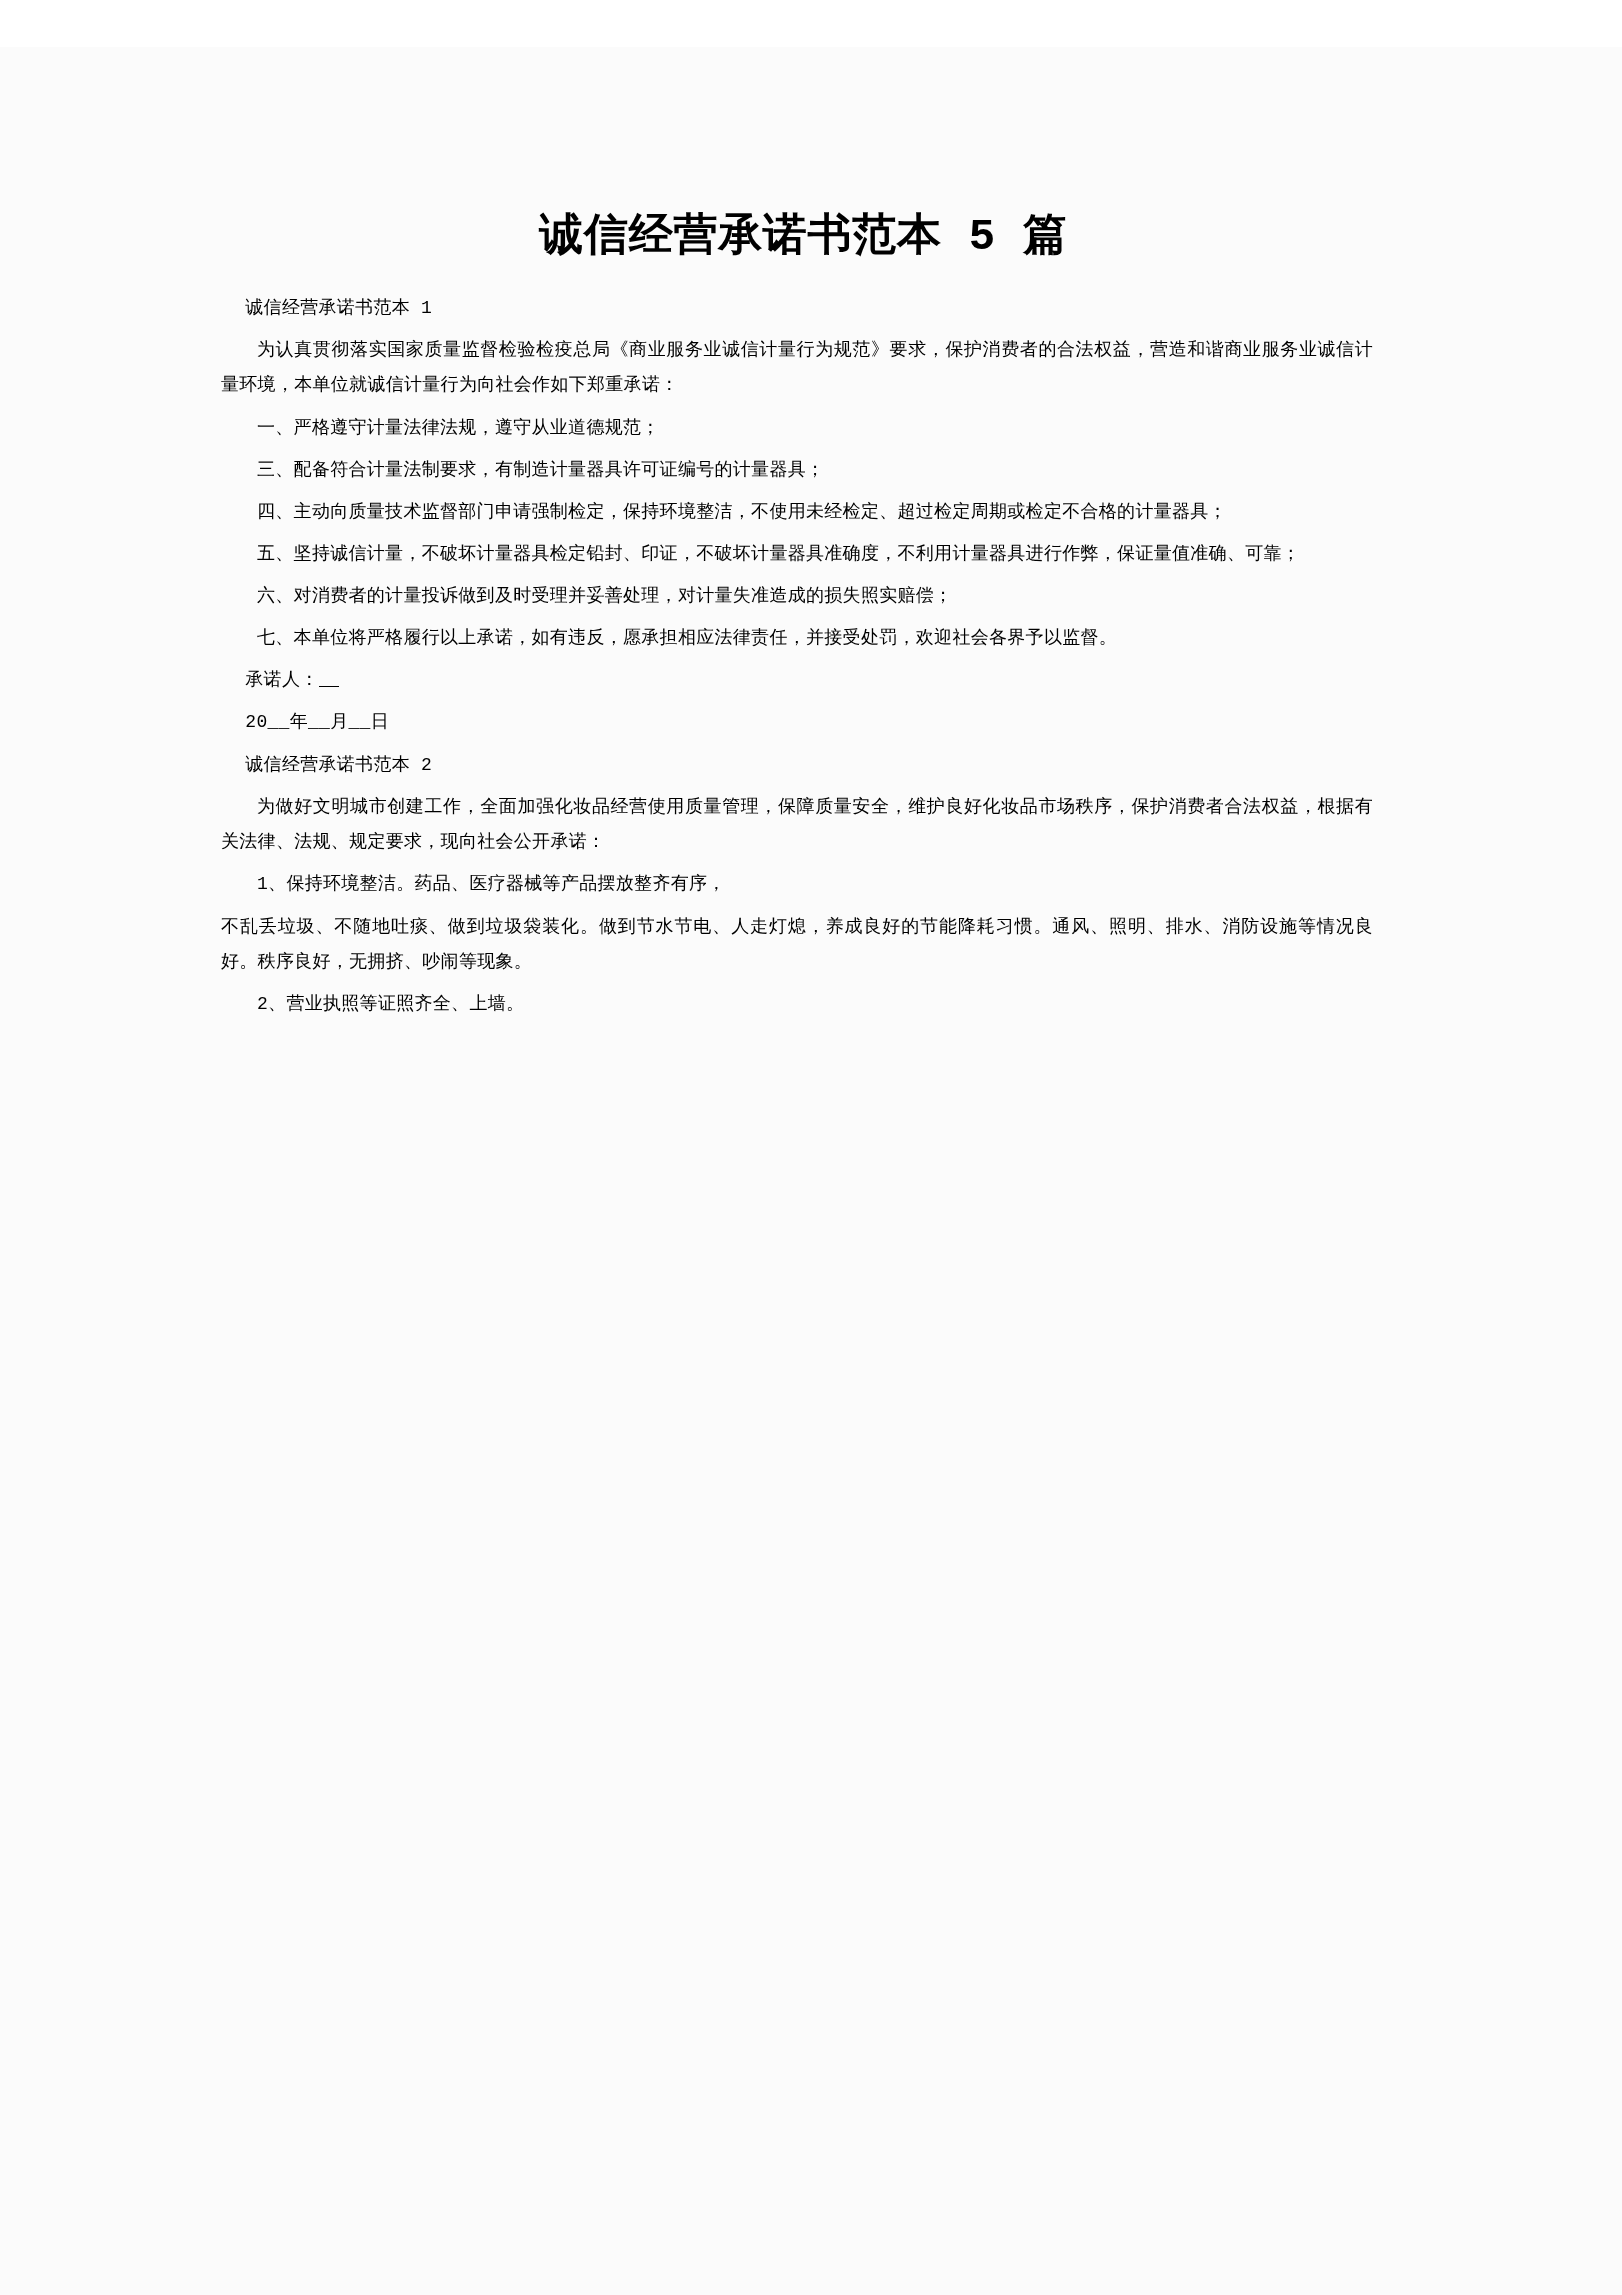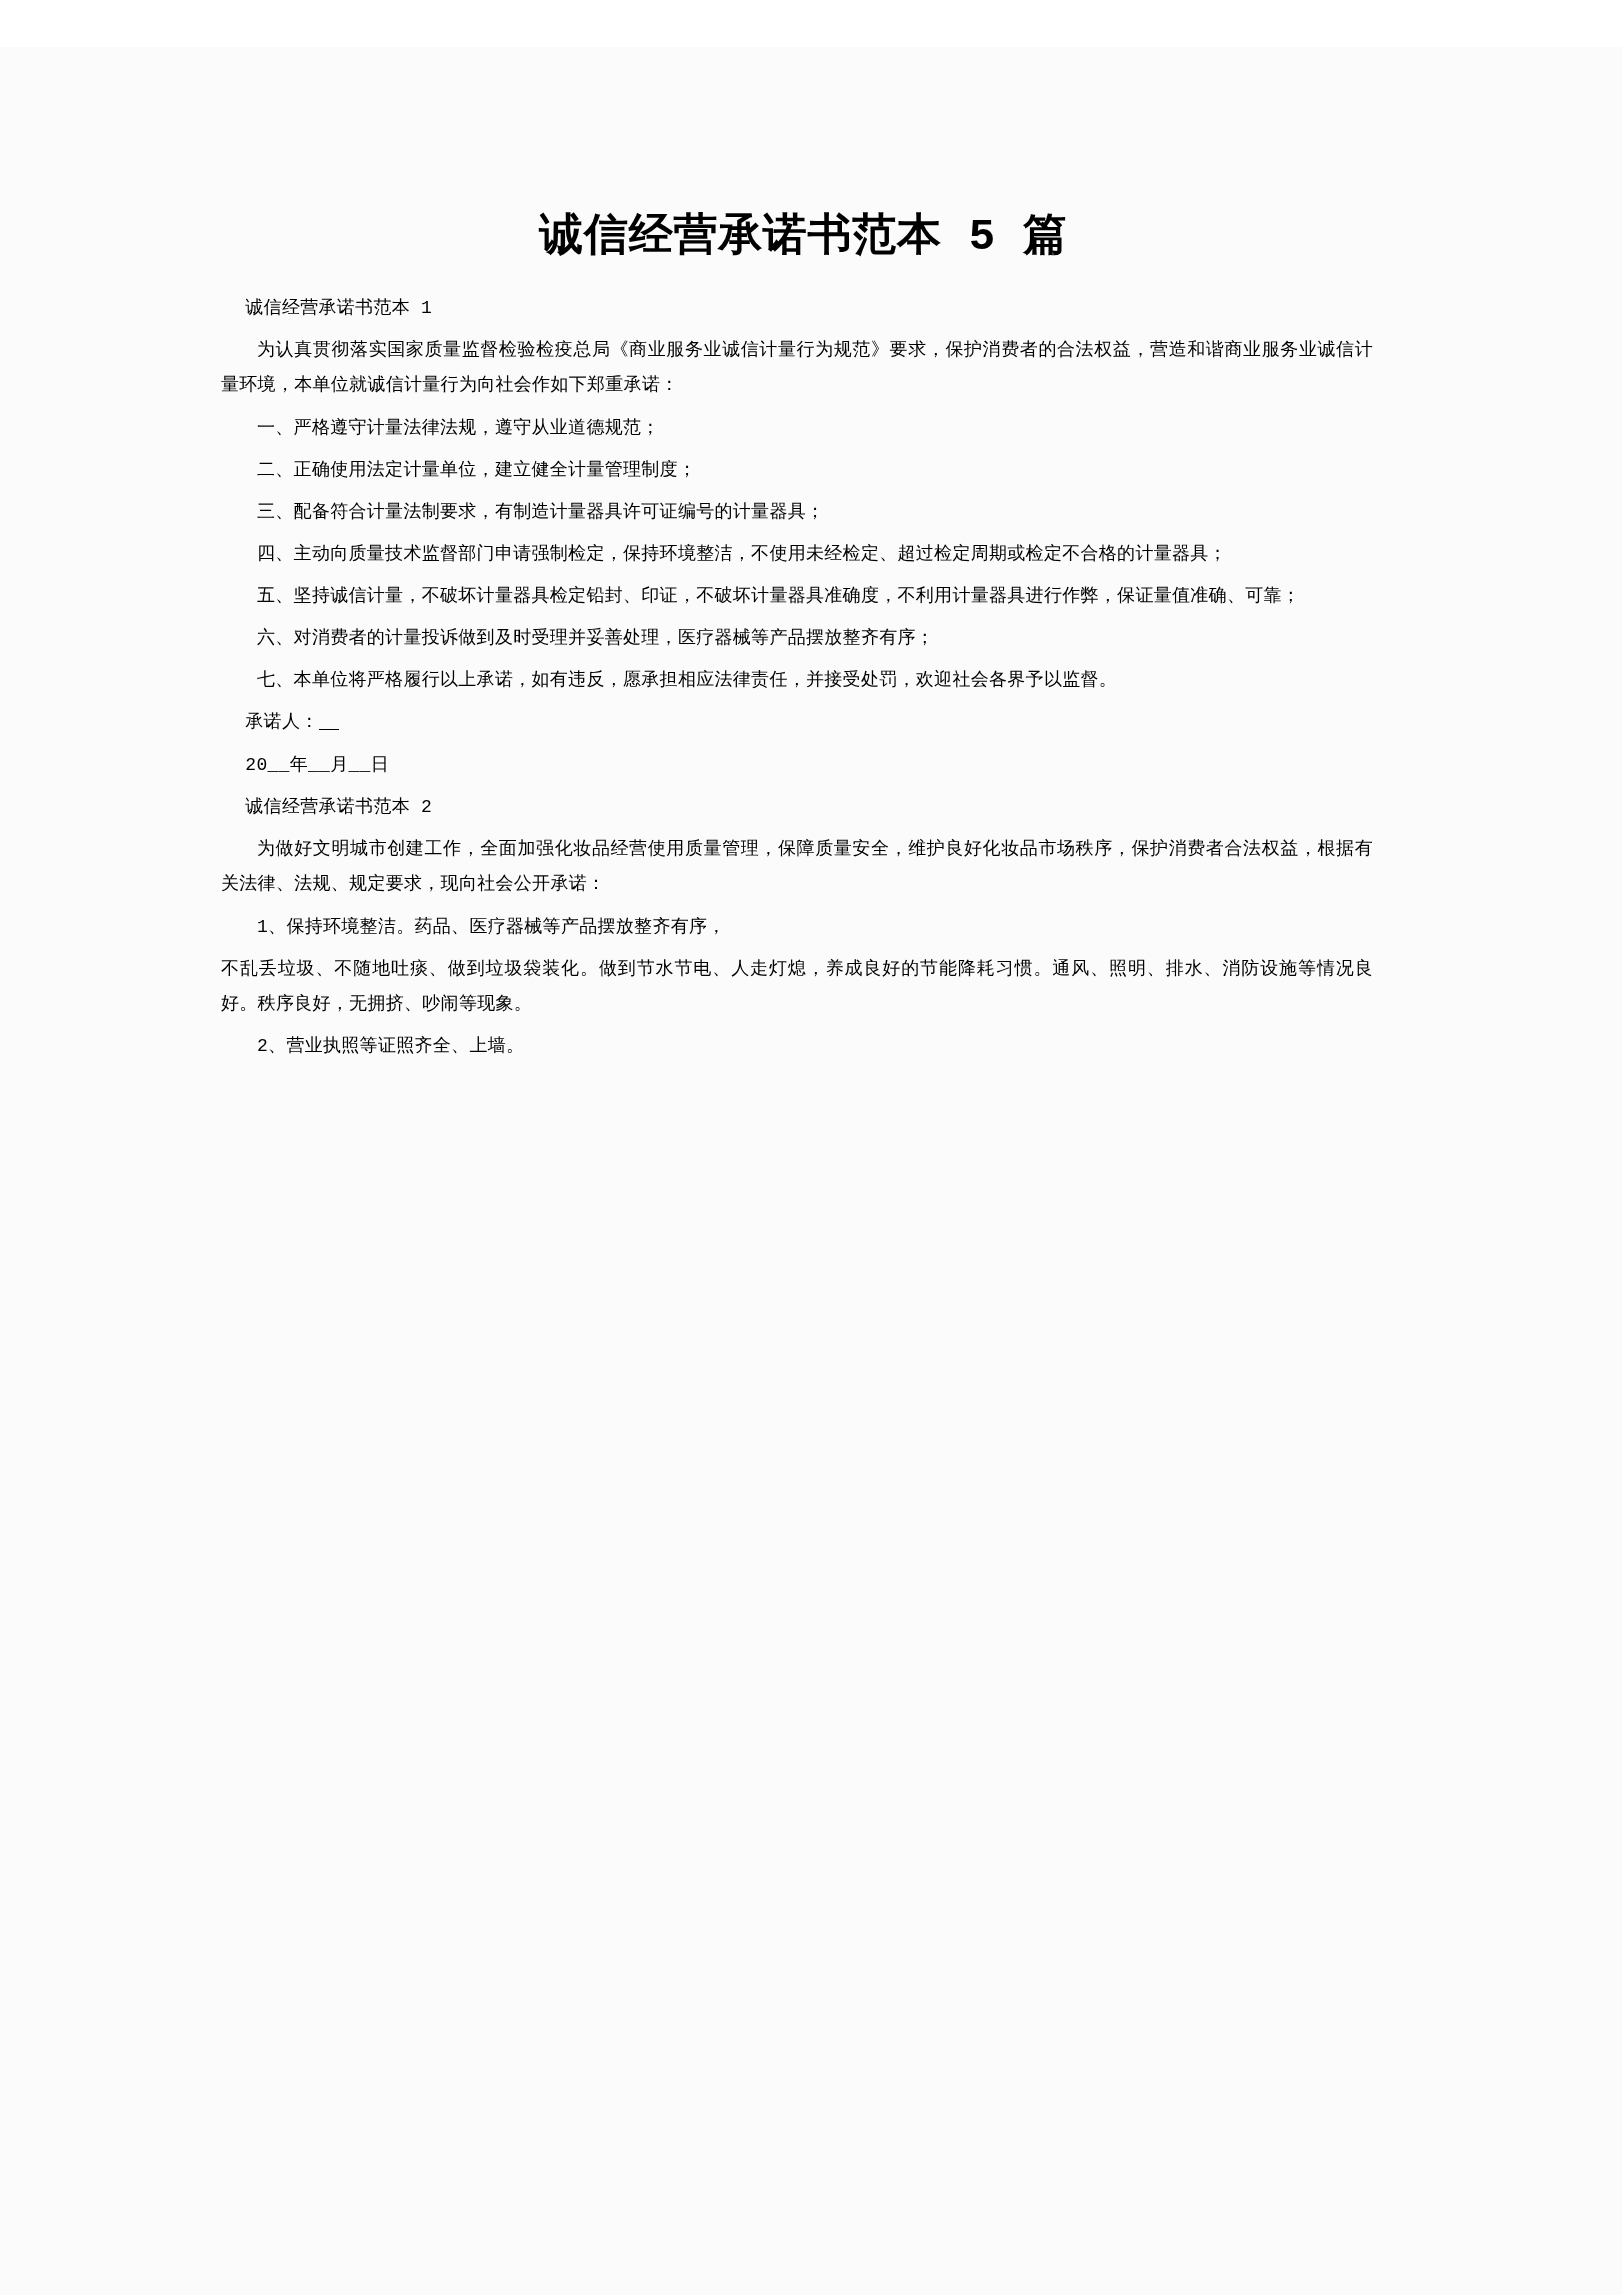--- a/index.html
+++ b/index.html
@@ -64,29 +64,28 @@
   <div class="content">
 
     <h1 class="doc-title">诚信经营承诺书范本 5 篇</h1>
 
     <p class="para section-label">诚信经营承诺书范本 1</p>
 
     <p class="para indent">为认真贯彻落实国家质量监督检验检疫总局《商业服务业诚信计量行为规范》要求，保护消费者的合法权益，营造和谐商业服务业诚信计量环境，本单位就诚信计量行为向社会作如下郑重承诺：</p>
 
     <p class="para indent">一、严格遵守计量法律法规，遵守从业道德规范；</p>
 
-    <p class="para indent">二、正确使用法定计量单位，建立健全计量管理制度；</p>
 
     <p class="para indent">三、配备符合计量法制要求，有制造计量器具许可证编号的计量器具；</p>
 
     <p class="para indent">四、主动向质量技术监督部门申请强制检定，保持环境整洁，不使用未经检定、超过检定周期或检定不合格的计量器具；</p>
 
     <p class="para indent">五、坚持诚信计量，不破坏计量器具检定铅封、印证，不破坏计量器具准确度，不利用计量器具进行作弊，保证量值准确、可靠；</p>
 
-    <p class="para indent">六、对消费者的计量投诉做到及时受理并妥善处理，医疗器械等产品摆放整齐有序；</p>
+    <p class="para indent">六、对消费者的计量投诉做到及时受理并妥善处理，对计量失准造成的损失照实赔偿；</p>
 
     <p class="para indent">七、本单位将严格履行以上承诺，如有违反，愿承担相应法律责任，并接受处罚，欢迎社会各界予以监督。</p>
 
     <p class="para section-label"><span>承诺人：</span><span class="blank-line"></span></p>
 
     <p class="para section-label">20__年__月__日</p>
 
     <p class="para section-label">诚信经营承诺书范本 2</p>
 
     <p class="para indent">为做好文明城市创建工作，全面加强化妆品经营使用质量管理，保障质量安全，维护良好化妆品市场秩序，保护消费者合法权益，根据有关法律、法规、规定要求，现向社会公开承诺：</p>

